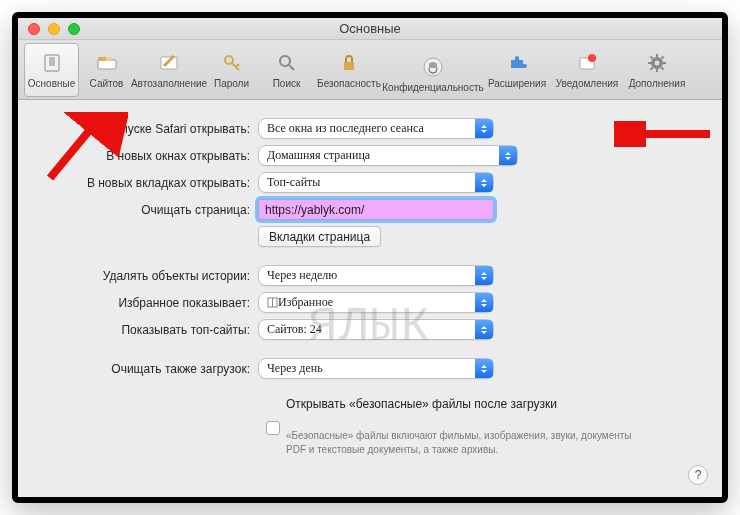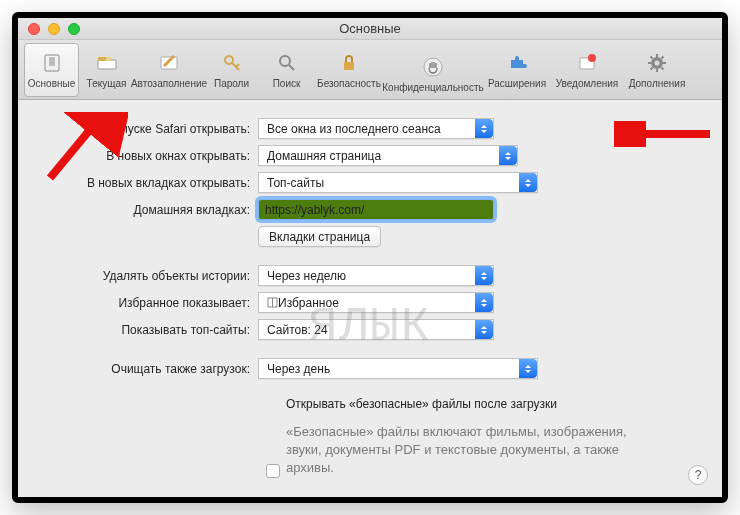--- a/index.html
+++ b/index.html
@@ -65,59 +65,60 @@
     overflow: auto;
     position: relative;
   }
   .row { display: flex; align-items: center; margin-bottom: 6px; }
   .row .lbl { width: 220px; text-align: right; padding-right: 8px; font-size: 12px; color: #272727; }
   .macselect {
     position: relative;
     height: 21px;
     background: #fff;
     border: 1px solid #c1c1c1;
-    border-radius: 0;
+    border-radius: 8px;
     display: flex; align-items: center;
     font-size: 12px;
     padding-left: 8px;
     padding-right: 22px;
     min-width: 140px;
     color: #222;
     box-shadow: 0 1px 0 rgba(0,0,0,0.05);
+    font-family: Liberation Serif, serif;
   }
   .macselect .arrow {
     position: absolute; right: 0; top: 0; bottom: 0; width: 18px;
     background: linear-gradient(#5ea6ff,#1a6fe8);
     border-top-right-radius: 4px; border-bottom-right-radius: 4px;
     display:flex; flex-direction:column; align-items:center; justify-content:center;
   }
   .macselect .arrow::before, .macselect .arrow::after {
     content:""; width:0; height:0; border-left:3px solid transparent; border-right:3px solid transparent;
   }
   .macselect .arrow::before { border-bottom:3px solid #fff; margin-bottom:2px; }
   .macselect .arrow::after  { border-top:3px solid #fff; }
   .macinput {
     height: 21px; border: 1px solid #b7b7b7; border-radius: 3px;
-    padding: 0 6px; font-size: 12px; background: #4d7c0f; color:#222;
+    padding: 0 6px; font-size: 12px; background: #f0abfc; color:#222;
   }
   .macinput.focused {
     box-shadow: 0 0 0 3px rgba(94,166,255,0.7);
     border-color: #7fb2ef;
   }
   .macbtn {
     height: 21px; padding: 0 10px;
     background: linear-gradient(#fdfdfd,#efefef);
     border: 1px solid #c0c0c0; border-radius: 4px;
     font-size: 12px; color: #222;
     box-shadow: 0 1px 0 rgba(0,0,0,0.05);
   }
   .spacer { height: 12px; }
-  .checkbox-row { display:flex; align-items:flex-end; margin-left: 228px; gap:6px; }
+  .checkbox-row { display:flex; align-items:center; margin-left: 228px; gap:6px; }
   .mac-check { width:14px; height:14px; border:1px solid #aaa; border-radius:3px; background:#fff; flex-shrink:0; margin-top:1px; }
-  .desc { font-size: 13px; color: #7a7a7a; line-height: 1.4; margin-top: 12px; max-width: 360px; }
+  .desc { font-size: 10px; color: #7a7a7a; line-height: 1.4; margin-top: 18px; max-width: 360px; }
   .help-btn {
     position:absolute; right:14px; bottom:12px; width:20px; height:20px;
     border-radius:50%; border:1px solid #bbb; background:#fafafa;
     display:flex; align-items:center; justify-content:center;
     font-size:12px; color:#555;
   }
   .annot-arrow-1 {
     position:absolute; left: 20px; top: 94px; width: 90px; height: 70px; pointer-events:none;
   }
   .annot-arrow-2 {
@@ -160,21 +161,21 @@
       <span class="tb-label">Основные</span>
     </div>
     <div class="tb-item tb-narrow">
       <span class="tb-icon">
         <svg width="22" height="22" viewBox="0 0 22 22">
             <rect x="2" y="8" width="18" height="9" rx="1" fill="#fff" stroke="#999"></rect>
             <rect x="2" y="5" width="8" height="4" fill="#d8b24d"></rect>
             <rect x="10" y="5" width="5" height="4" fill="#e8d28d"></rect>
           </svg>
       </span>
-      <span class="tb-label">Текущая</span>
+      <span class="tb-label">Сайтов</span>
     </div>
     <div class="tb-item">
       <span class="tb-icon">
         <svg width="22" height="22" viewBox="0 0 22 22">
             <rect x="3" y="5" width="16" height="12" rx="1" fill="#fff" stroke="#aaa"></rect>
             <path d="M6 14 L16 4" stroke="#d8a048" stroke-width="3"></path>
           </svg>
       </span>
       <span class="tb-label">Автозаполнение</span>
     </div>
@@ -258,28 +259,28 @@
     <div class="row">
       <div class="lbl">В новых окнах открывать:</div>
       <div class="macselect" style="width:260px">
         <span>Домашняя страница</span>
         <span class="arrow"></span>
       </div>
     </div>
 
     <div class="row">
       <div class="lbl">В новых вкладках открывать:</div>
-      <div class="macselect" style="width:280px">
+      <div class="macselect" style="width:236px">
         <span>Топ-сайты</span>
         <span class="arrow"></span>
       </div>
     </div>
 
     <div class="row">
-      <div class="lbl">Домашняя вкладках:</div>
+      <div class="lbl">Очищать страница:</div>
       <input class="macinput focused" style="width: 236px;" value="https://yablyk.com/">
     </div>
 
     <div class="row">
       <div class="lbl"></div>
       <button class="macbtn">Вкладки страница</button>
     </div>
 
     <div class="spacer"></div>
 
@@ -311,21 +312,21 @@
         <span>Сайтов: 24</span>
         <span class="arrow"></span>
       </div>
     </div>
 
     <div class="spacer"></div>
 
 
     <div class="row">
       <div class="lbl">Очищать также загрузок:</div>
-      <div class="macselect" style="width:280px">
+      <div class="macselect" style="width:236px">
         <span>Через день</span>
         <span class="arrow"></span>
       </div>
     </div>
 
     <div class="spacer"></div>
 
     <div class="checkbox-row">
       <span class="mac-check"></span>
       <div>

